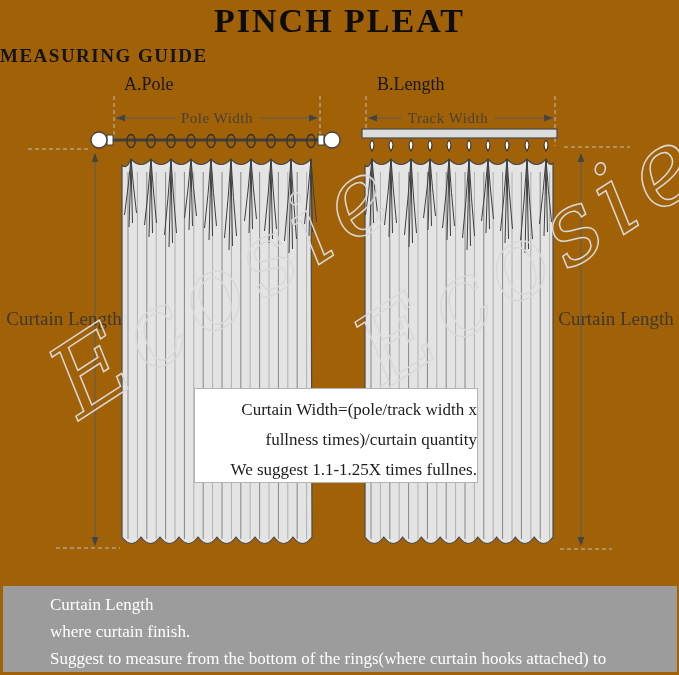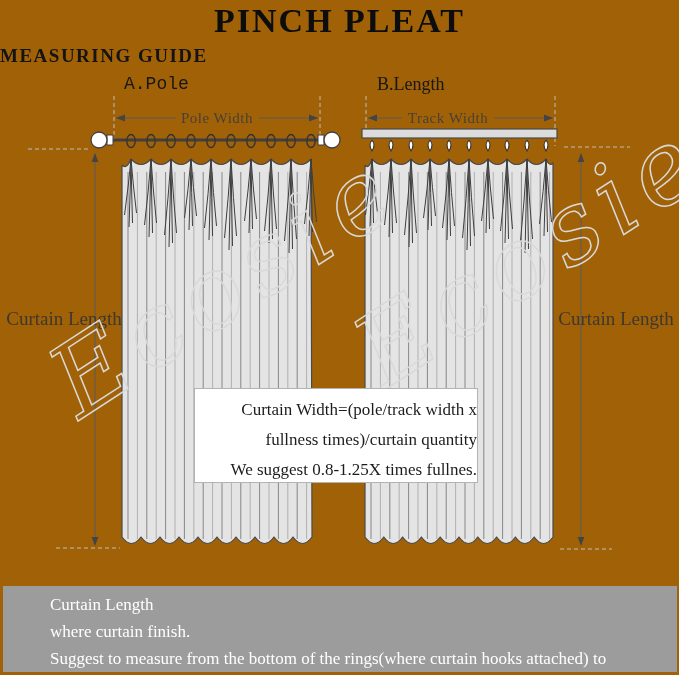--- a/index.html
+++ b/index.html
@@ -4,21 +4,21 @@
 <style>
   html,body{margin:0;padding:0;background:#fff;}
   #page{position:relative;width:679px;height:675px;background:#a16207;overflow:hidden;
         font-family:"Liberation Serif",serif;color:#111;}
   
   .title{position:absolute;top:2px;left:0;width:679px;text-align:center;
          font-size:34px;font-weight:700;letter-spacing:2px;color:#0d0d0d;}
   .subtitle{position:absolute;top:45px;left:0;width:679px;text-align:left;
             font-size:19px;font-weight:700;letter-spacing:1.5px;color:#141414;}
   .dlabel{position:absolute;top:74px;font-size:18px;color:#171717;}
-  .dlabel.a{left:124px;font-family:Liberation Mono, monospace;}
+  .dlabel.a{left:124px;}
   .dlabel.b{left:377px;}
   
   #diagram{position:absolute;left:0;top:0;z-index:1;}
   #diagram text{font-family:"Liberation Serif",serif;}
   .dim-text{font-size:15px;fill:#4a4036;letter-spacing:0.5px;}
   .len-text{font-size:19px;fill:#3e382f;}
   
   .wm{position:absolute;z-index:2;width:560px;height:130px;text-align:center;
       font-family:"DejaVu Serif",serif;font-style:italic;font-size:100px;
       letter-spacing:10px;line-height:130px;
@@ -227,21 +227,21 @@
     <text x="64" y="325" text-anchor="middle" class="len-text">Curtain Length</text>
     <text x="616" y="325" text-anchor="middle" class="len-text">Curtain Length</text>
   </svg>
 
   <div class="wm left">Ecosie</div>
   <div class="wm right">Ecosie</div>
 
   <div class="formula-box">
     <div class="line">Curtain Width=(pole/track width x</div>
     <div class="line">fullness times)/curtain quantity</div>
-    <div class="line">We suggest 0.8-1.25X times fullnes.</div>
+    <div class="line">We suggest 1.1-1.25X times fullnes.</div>
   </div>
 
   <div class="footer">
     <div class="line">Curtain Length</div>
     <div class="line">where curtain finish.</div>
     <div class="line">Suggest to measure from the bottom of the rings(where curtain hooks attached) to</div>
   </div>
 
 </div>
 

